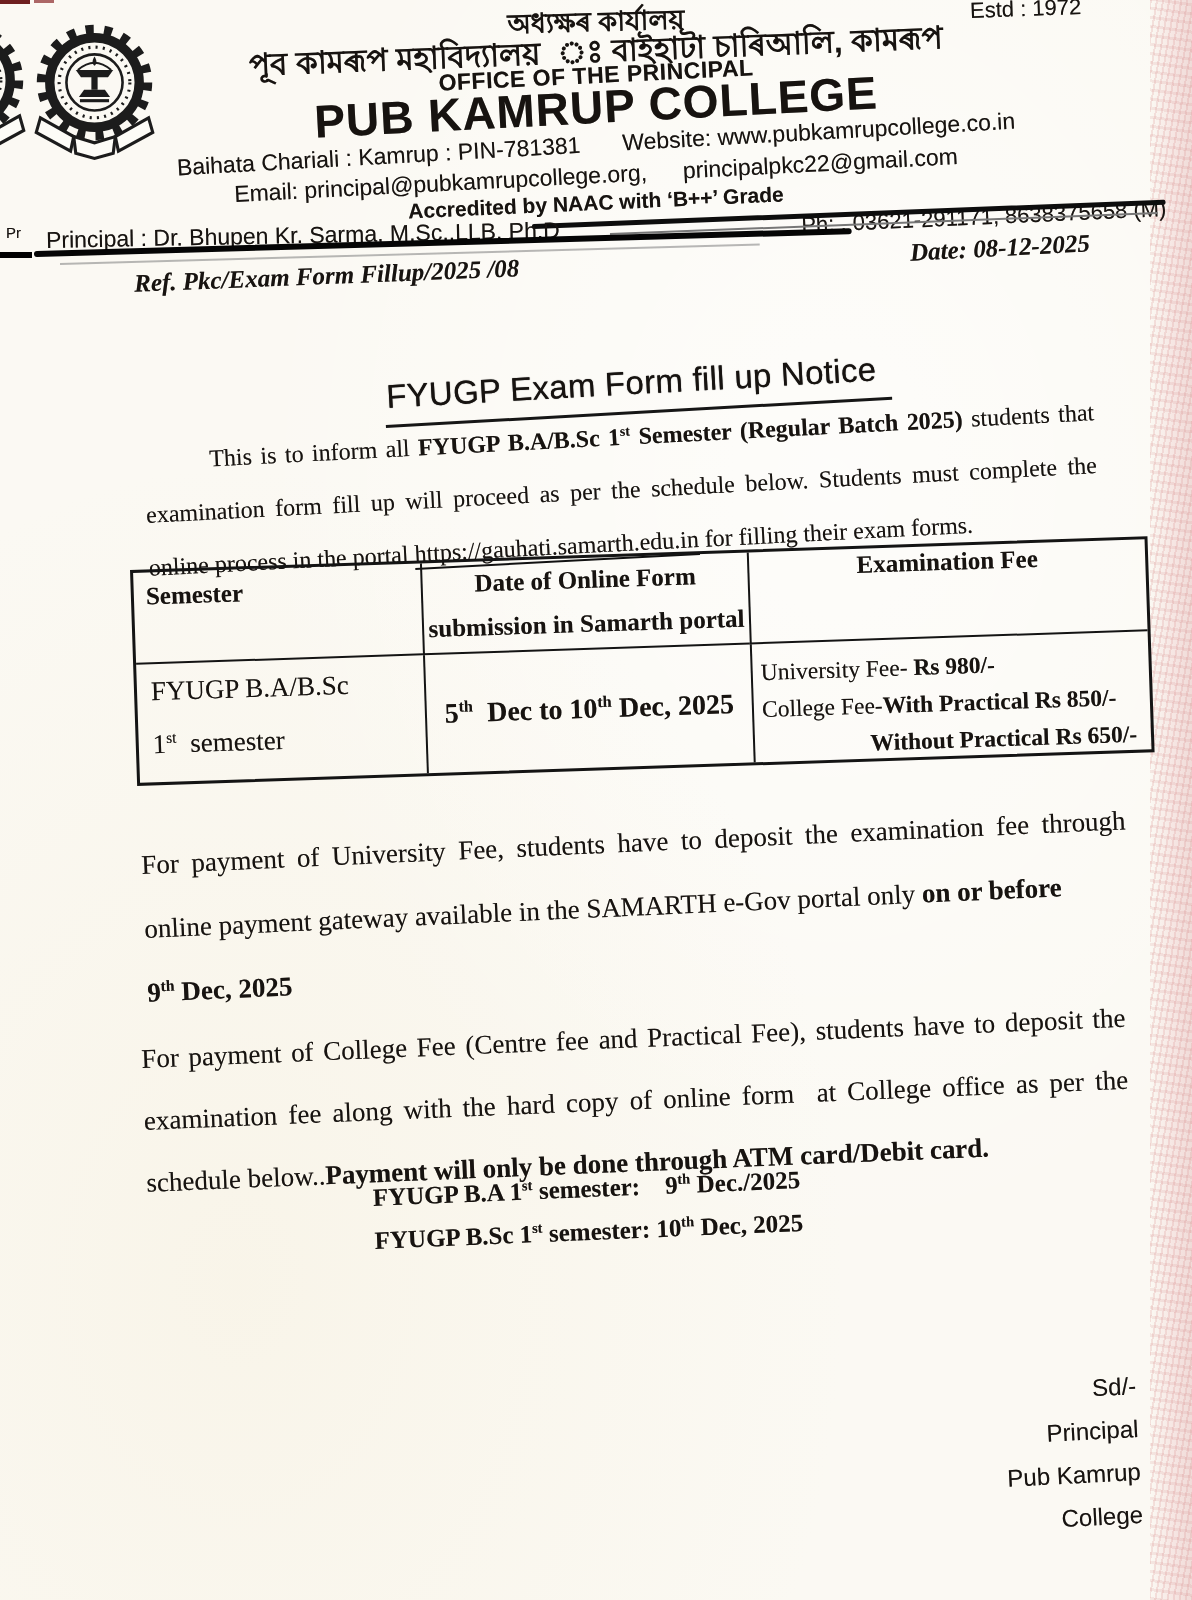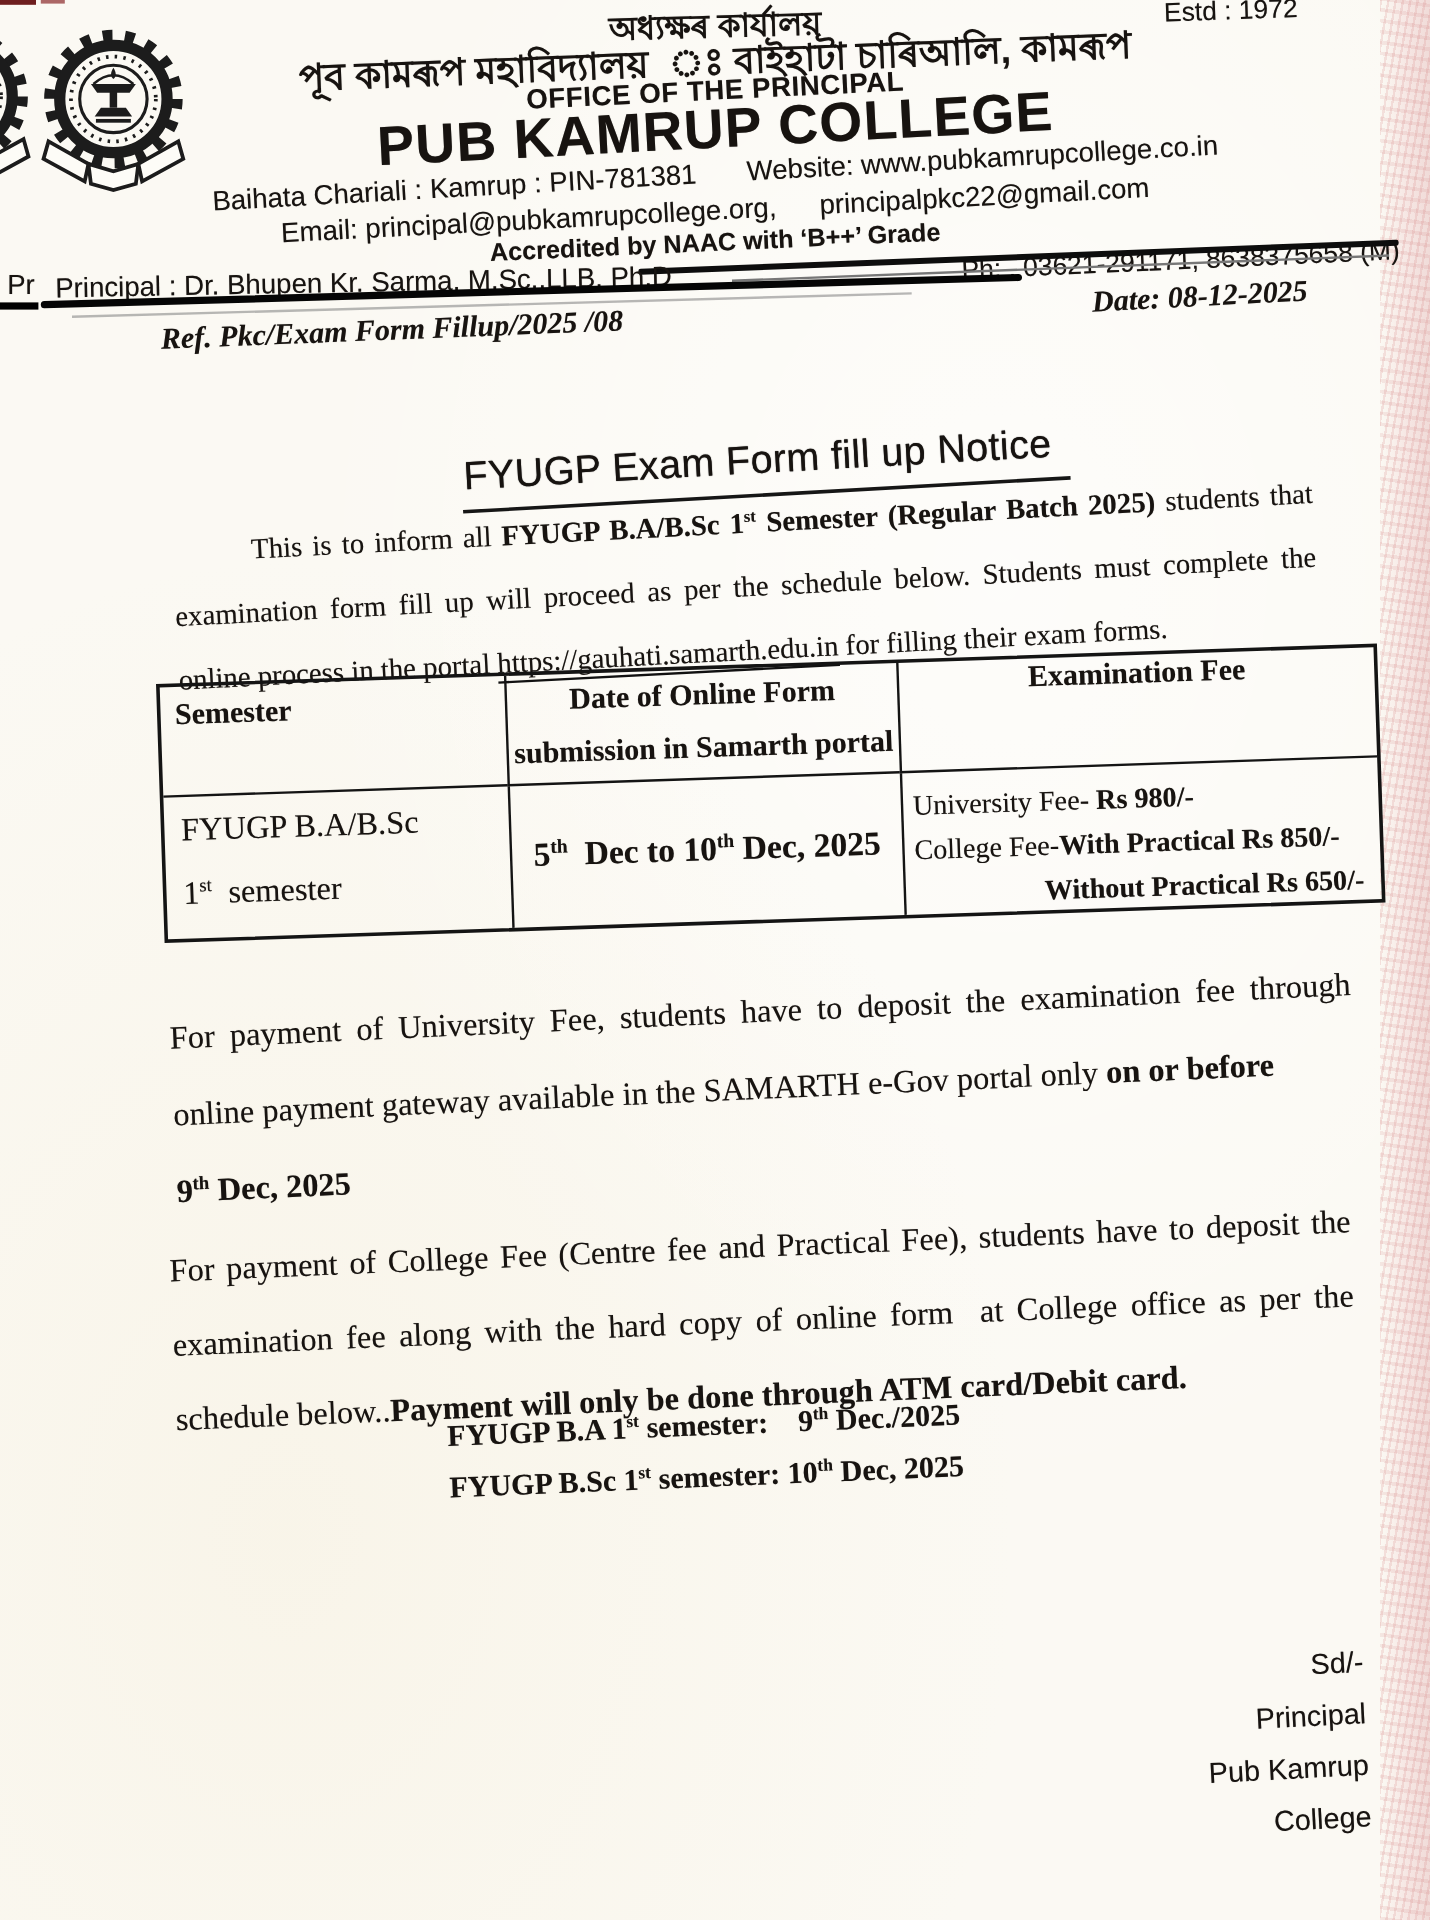--- a/index.html
+++ b/index.html
@@ -36,21 +36,21 @@
   .office{top:62px;font-size:23px;font-weight:bold;letter-spacing:.5px;transform:rotate(-2.8deg);}
   .college{top:80px;font-size:46px;font-weight:bold;letter-spacing:1px;transform:rotate(-3deg);}
   .addr,.email{display:flex;justify-content:center;font-size:23px;}
   .addr{top:131px;gap:42px;transform:rotate(-3.2deg);}
   .email{top:162px;gap:36px;transform:rotate(-3deg);}
   .accred{top:191px;font-size:21px;font-weight:bold;transform:rotate(-2.6deg);}
   .phone{right:26px;top:196px;font-size:22px;transform:rotate(-2.6deg);transform-origin:right center;}
   .ruleA{left:532px;top:224px;width:634px;height:5px;background:#0d0d0d;border-radius:2px;transform:rotate(-2.2deg);transform-origin:left center;}
   .ruleA2{left:610px;top:233px;width:548px;height:2px;background:#777;transform:rotate(-2.2deg);transform-origin:left center;}
   .principal{left:46px;top:222px;font-size:23px;transform:rotate(-1.1deg);}
-  .pr-frag{left:6px;top:224px;font-size:23px;}
+  .pr-frag{left:6px;top:224px;font-size:15px;}
   .ruleB{left:34px;top:251px;width:818px;height:6px;background:#050505;border-radius:3px;transform:rotate(-1.6deg);transform-origin:left center;}
   .ruleB2{left:60px;top:263px;width:700px;height:2px;background:#888;opacity:.6;transform:rotate(-1.6deg);transform-origin:left center;}
   .date{left:910px;top:234px;font-size:25px;font-weight:bold;font-style:italic;transform:rotate(-3deg);}
   .ref{left:134px;top:262px;font-size:25px;font-weight:bold;font-style:italic;transform:rotate(-2.3deg);}
   .logo{left:32px;top:18px;}
   .logo-sliver{left:-97px;top:16px;}
 
   
   .title{left:386px;top:378px;transform:rotate(-3.2deg);transform-origin:left bottom;}
   .title span{display:inline-block;font-size:33px;letter-spacing:.3px;

